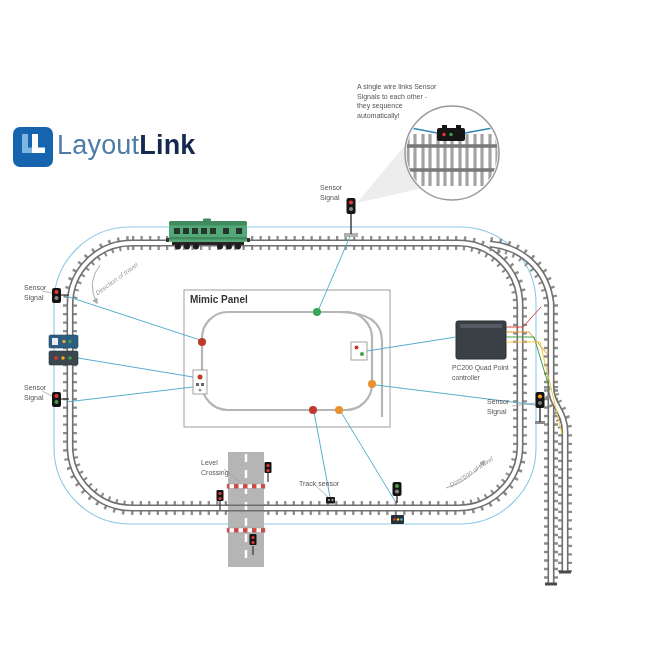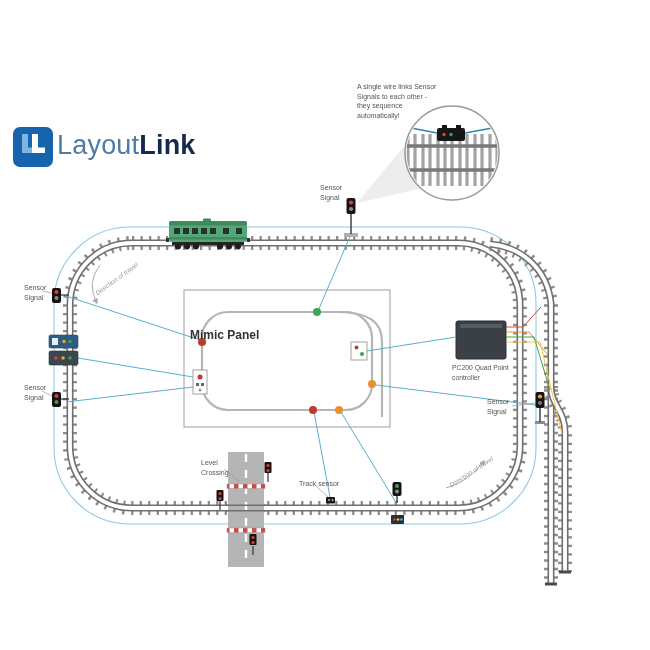--- a/index.html
+++ b/index.html
@@ -1,20 +1,20 @@
 <!DOCTYPE html>
 <html><head>
 <meta charset="utf-8">
 <style>
   html,body{margin:0;padding:0;background:#fff;}
   .stage{position:relative;width:650px;height:650px;background:#fff;overflow:hidden;
          font-family:"Liberation Sans",sans-serif;}
   .stage svg.base{position:absolute;left:0;top:0;}
   .lbl{position:absolute;font-size:7px;line-height:9.5px;color:#555;}
-  .lbl.bold{font-weight:bold;color:#333;font-size:12px;margin-top:36px;}
+  .lbl.bold{font-weight:bold;color:#333;font-size:10px;}
   .dir{position:absolute;font-size:6.5px;color:#9a9a9a;font-style:italic;white-space:nowrap;
        transform-origin:left center;}
   .logo-text{position:absolute;left:57px;top:130px;font-size:27px;letter-spacing:.2px;white-space:nowrap;}
   .logo-text .p1{color:#4e7ca6;font-weight:500;}
   .logo-text .p2{color:#16294e;font-weight:700;}
   .nowrap{white-space:nowrap;}
 </style>
 </head>
 <body>
 

